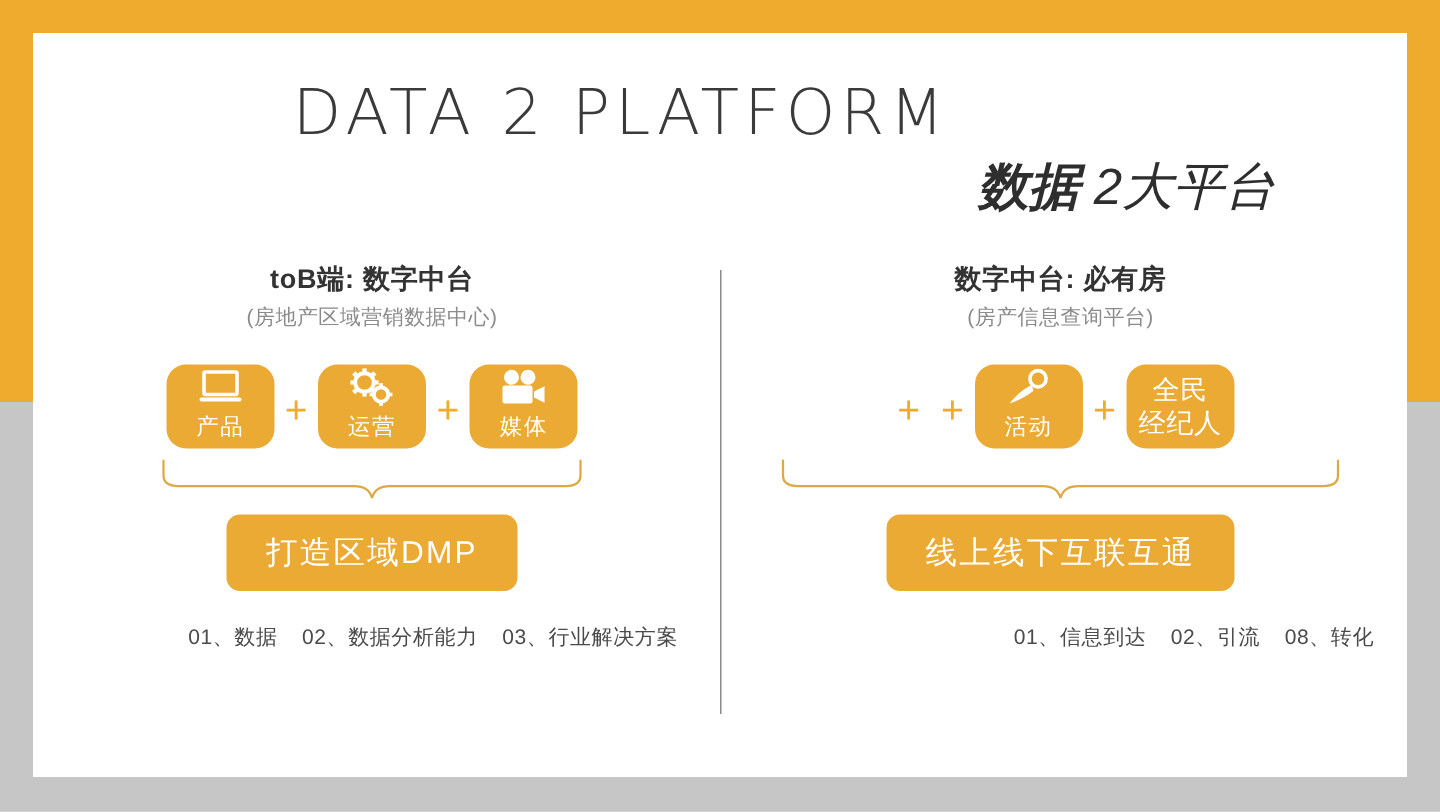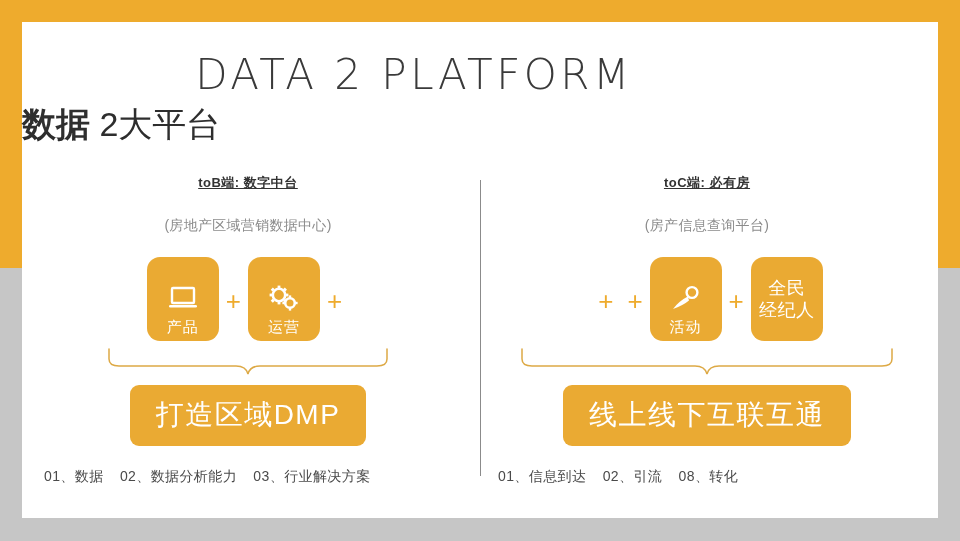--- a/index.html
+++ b/index.html
@@ -70,24 +70,25 @@
     color: #3a3a3a;
     font-weight: 300;
     font-family: "DejaVu Sans", sans-serif;
     white-space: nowrap;
   }
   .title-cn {
     position: absolute;
     left: 0;
     top: 80px;
     width: 828px;
-    text-align: left;
+    text-align: right;
     font-size: 34px;
     color: #2e2e2e;
     white-space: nowrap;
+    font-style: italic;
   }
   .title-cn .bold {
     font-weight: 700;
   }
   .title-cn .light {
     font-weight: 400;
   }
 
   
   .divider {
@@ -105,52 +106,51 @@
   .col-left {
     left: 16px;
     width: 420px;
   }
   .col-right {
     left: 470px;
     width: 430px;
   }
   .col-head {
     text-align: center;
-    font-size: 13px;
+    font-size: 18px;
     font-weight: 700;
     color: #333333;
     letter-spacing: 0.5px;
-    text-decoration: underline;
   }
   .col-sub {
     text-align: center;
     font-size: 14px;
     color: #8b8b8b;
-    margin-top: 25px;
+    margin-top: 5px;
     letter-spacing: 0.3px;
   }
 
   
   .boxes {
     display: flex;
     align-items: center;
     justify-content: center;
     margin-top: 22px;
   }
   .plus {
     color: #eeab2d;
     font-size: 26px;
     font-weight: 300;
     line-height: 1;
     padding: 0 7px;
     margin-top: 4px;
   }
   .box {
     width: 72px;
-    height: 84px;
+    height: 56px;
     border-radius: 13px;
     background: #eaaa33;
     display: flex;
     flex-direction: column;
     align-items: center;
     justify-content: flex-end;
     box-sizing: border-box;
     padding-bottom: 4px;
   }
   .box .glyph {
@@ -186,29 +186,29 @@
   
   .pill-wrap {
     display: flex;
     justify-content: center;
     margin-top: 8px;
   }
   .pill {
     background: #eaaa33;
     border-radius: 9px;
     color: #ffffff;
-    font-size: 28px;
+    font-size: 21px;
     letter-spacing: 1.5px;
     padding: 11px 26px 12px 26px;
     white-space: nowrap;
   }
 
   
   .foot {
-    text-align: left;
+    text-align: right;
     margin-top: 22px;
     font-size: 14px;
     color: #4a4a4a;
     letter-spacing: 0.4px;
     white-space: nowrap;
   }
   .foot .item { padding: 0 6px; }
 </style>
 </head>
 <body>
@@ -266,39 +266,50 @@
                 <rect x="14.4" y="16.8" width="2.8" height="2.4"></rect>
                 <rect x="26.8" y="16.8" width="2.8" height="2.4"></rect>
               </g>
             </svg>
           </div>
           <div class="lbl">运营</div>
         </div>
 
         <div class="plus">+</div>
 
+        <div class="box">
+          <div class="glyph">
+            <svg width="34" height="26" viewBox="0 0 34 26">
+              <circle cx="9" cy="5.5" r="5" fill="#ffffff"></circle>
+              <circle cx="20" cy="5.5" r="5" fill="#ffffff"></circle>
+              <rect x="3" y="11" width="20" height="12" rx="1.5" fill="#ffffff"></rect>
+              <path d="M24 15 L31 11.5 L31 22.5 L24 19 Z" fill="#ffffff"></path>
+            </svg>
+          </div>
+          <div class="lbl">媒体</div>
+        </div>
       </div>
 
       <svg class="brace" width="286" height="30" viewBox="0 0 286 30">
         <path d="M4 2 L4 12 Q4 19 14 19 L131 19 Q141 19 143 27 Q145 19 155 19 L272 19 Q282 19 282 12 L282 2" fill="none" stroke="#dda945" stroke-width="1.5" stroke-linecap="round"></path>
       </svg>
 
       <div class="pill-wrap">
         <div class="pill">打造区域DMP</div>
       </div>
 
       <div class="foot">
         <span class="item">01、数据</span>
         <span class="item">02、数据分析能力</span>
         <span class="item">03、行业解决方案</span>
       </div>
     </div>
 
     <div class="col col-right">
-      <div class="col-head">toC端: 必有房</div>
+      <div class="col-head">数字中台: 必有房</div>
       <div class="col-sub">(房产信息查询平台)</div>
 
       <div class="boxes">
 
         <div class="plus">+</div>
 
 
         <div class="plus">+</div>
 
         <div class="box">

